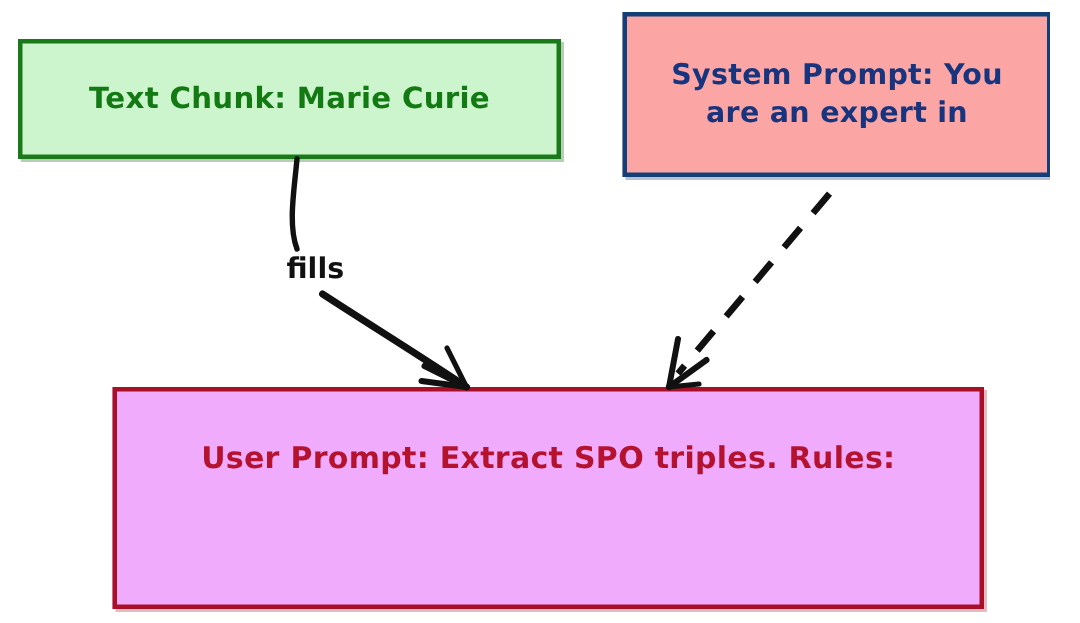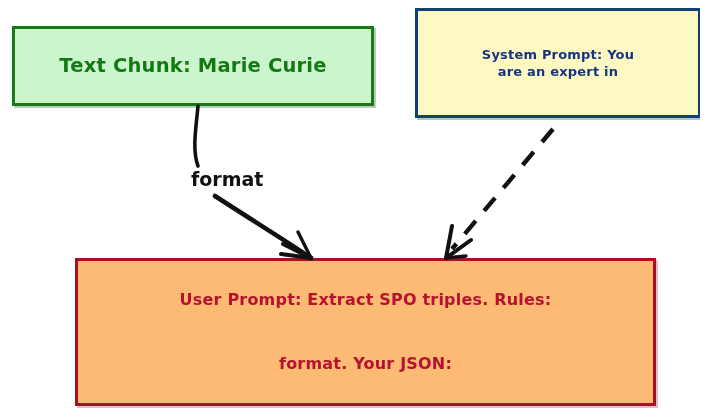--- a/index.html
+++ b/index.html
@@ -52,38 +52,38 @@
     color: #137a13;
     font-size: 19.5px;
   }
 
   
   #node-system-prompt {
     left: 415px;
     top: 8px;
     width: 286px;
     height: 110px;
-    background: #fef9c3;
+    background: #fca5a5;
     border: 3px solid #123f78;
     box-shadow: 2px 2px 0 rgba(15,50,100,0.30);
     color: #17357f;
-    font-size: 13px;
+    font-size: 19px;
   }
 
   
   #node-user-prompt {
     left: 75px;
     top: 258px;
     width: 581px;
     height: 148px;
-    background: #fdba74;
+    background: #f0abfc;
     border: 3px solid #a81028;
     box-shadow: 2px 2px 0 rgba(150,15,40,0.28);
     color: #b51230;
-    font-size: 16px;
+    font-size: 20px;
   }
 
   .edge-label {
     position: absolute;
     color: #111111;
     font-size: 19px;
     font-family: "DejaVu Sans", sans-serif;
     white-space: nowrap;
   }
   #edge-label-fills {
@@ -107,21 +107,20 @@
       <span>System Prompt: You</span><br>
       <span>are an expert in</span><br>
     </span>
   </div>
 
   <div class="node" id="node-user-prompt">
     <span class="node-text">
       <span>User Prompt: Extract SPO triples. Rules:</span><br>
       <br>
       <br>
-      <span>format. Your JSON:</span>
     </span>
   </div>
 
   <svg class="layer" viewBox="0 0 720 415">
 
     <g>
       <path d="M 198 106 C 196 128, 192 150, 198 166" fill="none" stroke="#111111" stroke-width="3.6" stroke-linecap="round"></path>
       <path d="M 215 196 C 252 220, 286 241, 311 258" fill="none" stroke="#111111" stroke-width="4.6" stroke-linecap="round"></path>
       <path d="M 311 258 L 283 244" fill="none" stroke="#111111" stroke-width="4" stroke-linecap="round"></path>
       <path d="M 311 258 L 281 254" fill="none" stroke="#111111" stroke-width="4" stroke-linecap="round"></path>
@@ -129,15 +128,15 @@
     </g>
 
     <g>
       <path d="M 553 129 L 452 249" fill="none" stroke="#111111" stroke-width="4.4" stroke-linecap="butt" stroke-dasharray="17 13"></path>
       <path d="M 446 258 L 452 226" fill="none" stroke="#111111" stroke-width="4" stroke-linecap="round"></path>
       <path d="M 446 258 L 471 240" fill="none" stroke="#111111" stroke-width="4" stroke-linecap="round"></path>
       <path d="M 446 258 L 466 256" fill="none" stroke="#111111" stroke-width="3.4" stroke-linecap="round"></path>
     </g>
   </svg>
 
-  <div class="edge-label" id="edge-label-fills">format</div>
+  <div class="edge-label" id="edge-label-fills">fills</div>
 
 </div>
 
 </body></html>

